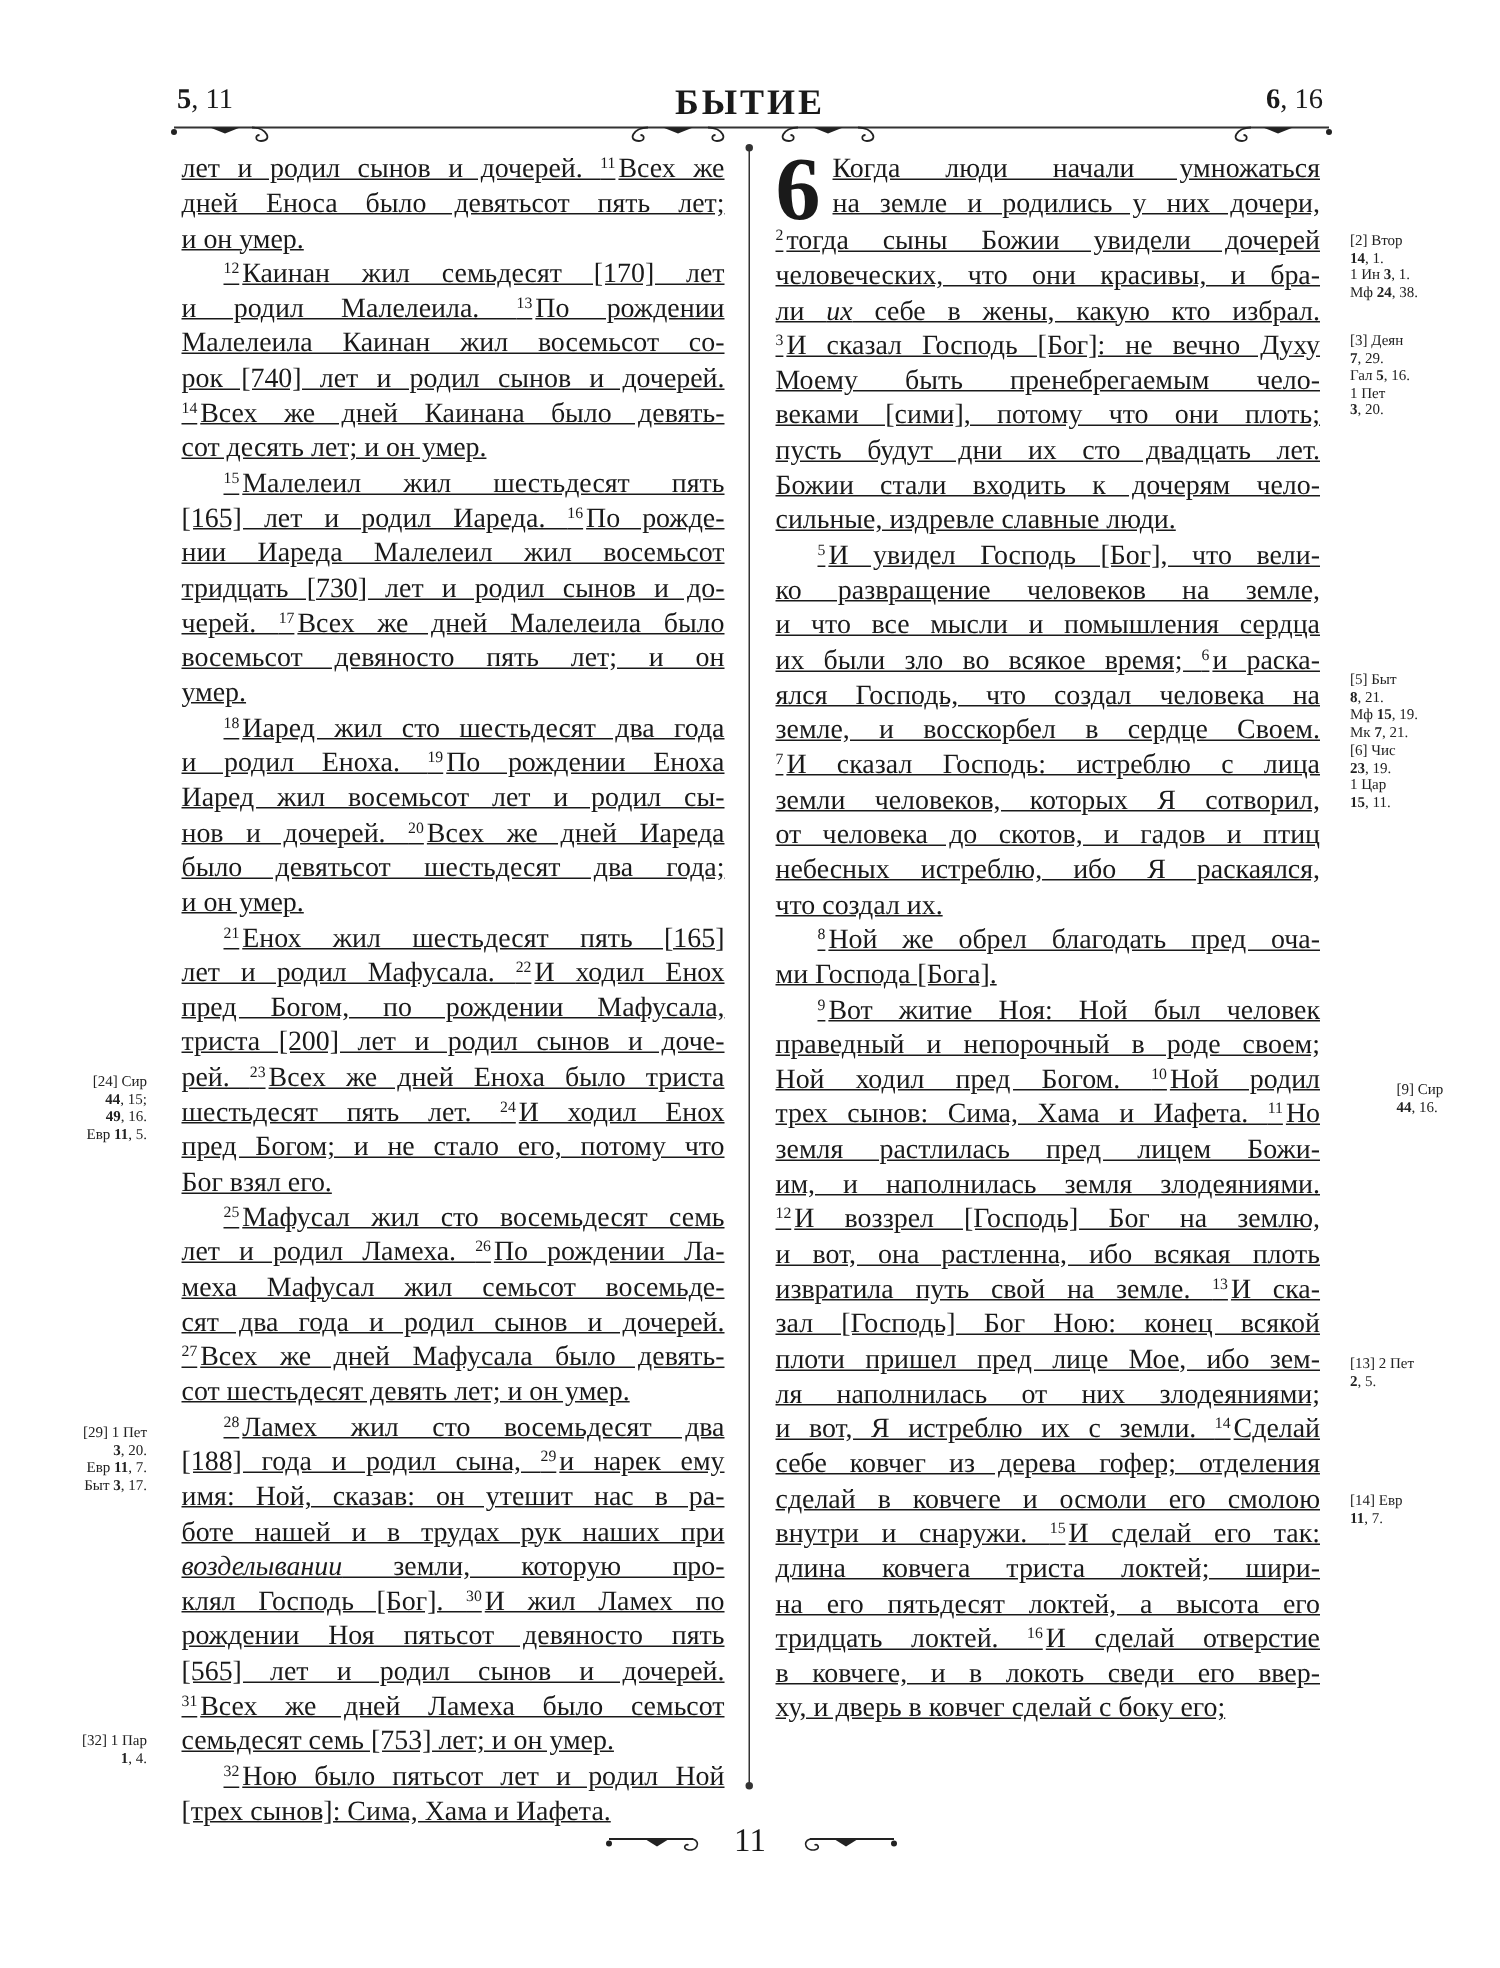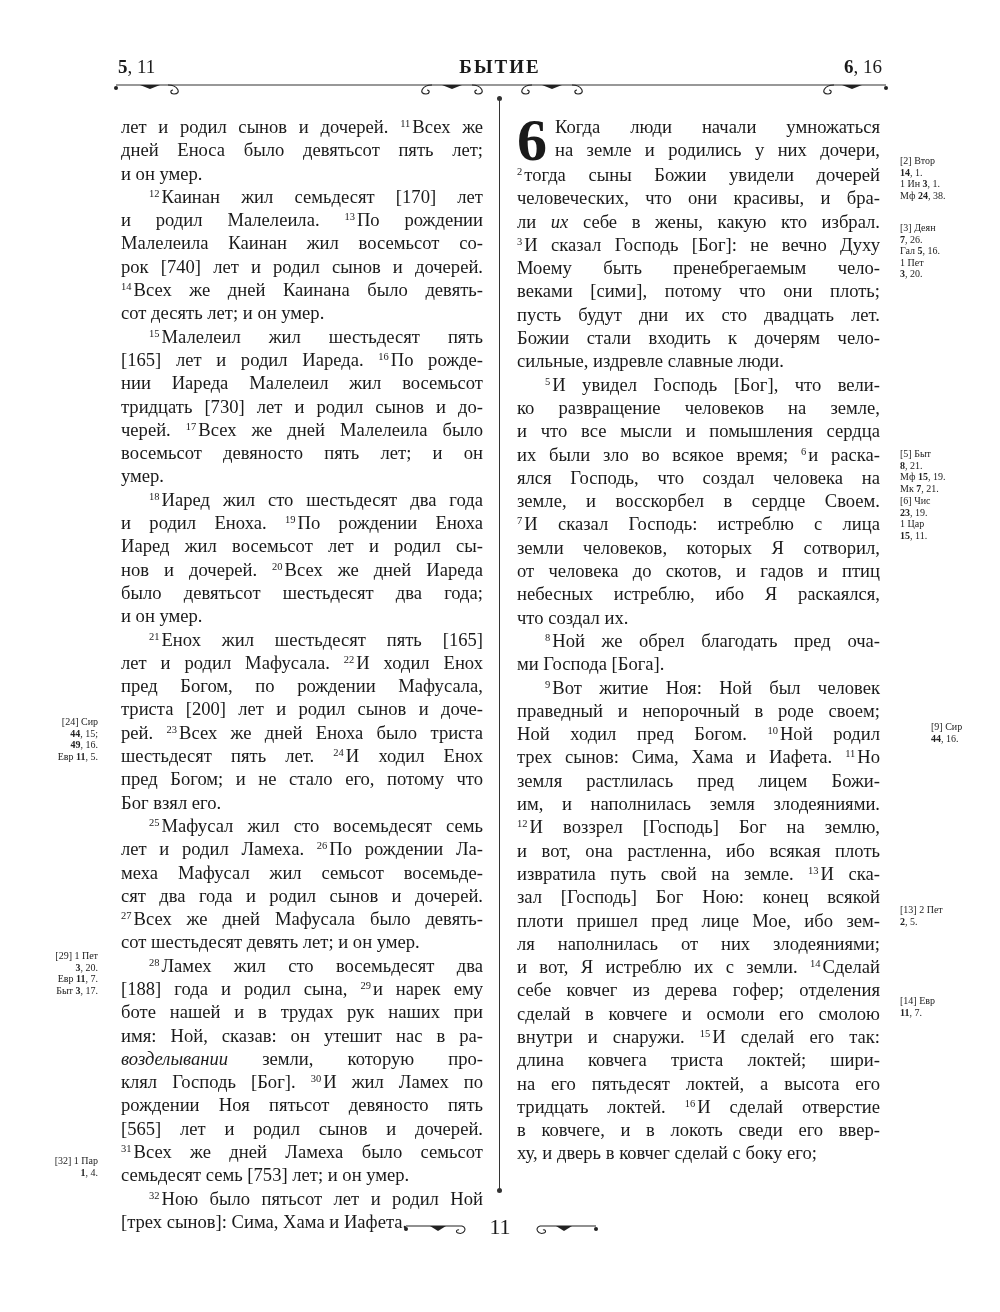--- a/index.html
+++ b/index.html
@@ -2,28 +2,28 @@
 <html><head>
 <meta charset="utf-8">
 <style>
   html, body { margin: 0; padding: 0; background: #ffffff; }
   body { width: 1000px; height: 1312px; position: relative; overflow: hidden;
          font-family: "Liberation Serif", "DejaVu Serif", serif; color: #1a1a1a; }
   .running-head { position: absolute; top: 56px; left: 118px; width: 764px; height: 26px; }
   .rh-left { position: absolute; left: 0; top: 0; font-size: 19px; }
   .rh-right { position: absolute; right: 0; top: 0; font-size: 19px; }
   .rh-title { position: absolute; left: 0; right: 0; top: 0; text-align: center;
-              font-size: 19px; font-weight: bold; letter-spacing: 2px; }
+              font-size: 24px; font-weight: bold; letter-spacing: 2px; }
   .b { font-weight: bold; }
   .head-rule { position: absolute; top: 82px; left: 112px; width: 778px; height: 20px; }
   .col-divider { position: absolute; left: 499px; top: 100px; width: 1px; height: 1090px; background: #333; }
   .col-divider-dot { position: absolute; left: 497px; top: 96px; width: 5px; height: 5px; border-radius: 50%; background:#333;}
   .col-divider-dot.bottom { top: 1188px; }
-  .column { position: absolute; top: 115px; width: 362px; font-size: 18.6px;
-            line-height: 23.3px; text-align: justify; hyphens: manual; }
+  .column { position: absolute; top: 101px; width: 362px; font-size: 18.6px;
+            line-height: 23.3px; text-align: justify; hyphens: manual; text-decoration: underline; }
   .col-left { left: 121px; }
   .col-right { left: 517px; width: 363px; }
   .vn { font-size: 10.5px; vertical-align: 6px; line-height: 0; margin-right: 2px; }
   .line { display: block; text-align: justify; text-align-last: justify; white-space: nowrap; }
   .line.last { text-align-last: left; }
   .line.ind { padding-left: 28px; }
   .chap-num { float: left; font-size: 60px; line-height: 46px; font-weight: bold; margin: 2px 8px 0 0; height: 46px; }
   .xref { position: absolute; font-size: 10px; line-height: 11.5px; color: #222; }
   .xref.left { right: 902px; text-align: right; }
   .xref.right { left: 900px; text-align: left; }
@@ -97,22 +97,22 @@
     <span class="line"><span>пред Богом; и не стало его, потому что</span></span>
     <span class="line last"><span>Бог взял его.</span></span>
     <span class="line ind"><sup class="vn">25</sup><span>Мафусал жил сто восемьдесят семь</span></span>
     <span class="line"><span>лет и родил Ламеха. </span><sup class="vn">26</sup><span>По рождении Ла-</span></span>
     <span class="line"><span>меха Мафусал жил семьсот восемьде-</span></span>
     <span class="line"><span>сят два года и родил сынов и дочерей.</span></span>
     <span class="line"><sup class="vn">27</sup><span>Всех же дней Мафусала было девять-</span></span>
     <span class="line last"><span>сот шестьдесят девять лет; и он умер.</span></span>
     <span class="line ind"><sup class="vn">28</sup><span>Ламех жил сто восемьдесят два</span></span>
     <span class="line"><span>[188] года и родил сына, </span><sup class="vn">29</sup><span>и нарек ему</span></span>
+    <span class="line"><span>имя: Ной, сказав: он утешит нас в ра-</span></span>
     <span class="line"><span>боте нашей и в трудах рук наших при</span></span>
-    <span class="line"><span>имя: Ной, сказав: он утешит нас в ра-</span></span>
     <span class="line"><i>возделывании</i><span> земли, которую про-</span></span>
     <span class="line"><span>клял Господь [Бог]. </span><sup class="vn">30</sup><span>И жил Ламех по</span></span>
     <span class="line"><span>рождении Ноя пятьсот девяносто пять</span></span>
     <span class="line"><span>[565] лет и родил сынов и дочерей.</span></span>
     <span class="line"><sup class="vn">31</sup><span>Всех же дней Ламеха было семьсот</span></span>
     <span class="line last"><span>семьдесят семь [753] лет; и он умер.</span></span>
     <span class="line ind"><sup class="vn">32</sup><span>Ною было пятьсот лет и родил Ной</span></span>
     <span class="line last"><span>[трех сынов]: Сима, Хама и Иафета.</span></span>
   </div>
 
@@ -189,21 +189,21 @@
       <div><span class="b">1</span><span>, 4.</span></div>
     </div>
     <div class="xref right" style="top: 155px;">
       <div><span>[2] Втор</span></div>
       <div><span class="b">14</span><span>, 1.</span></div>
       <div><span>1 Ин </span><span class="b">3</span><span>, 1.</span></div>
       <div><span>Мф </span><span class="b">24</span><span>, 38.</span></div>
     </div>
     <div class="xref right" style="top: 222px;">
       <div><span>[3] Деян</span></div>
-      <div><span class="b">7</span><span>, 26.</span></div>
+      <div><span class="b">7</span><span>, 29.</span></div>
       <div><span>Гал </span><span class="b">5</span><span>, 16.</span></div>
       <div><span>1 Пет</span></div>
       <div><span class="b">3</span><span>, 20.</span></div>
     </div>
     <div class="xref right" style="top: 448px;">
       <div><span>[5] Быт</span></div>
       <div><span class="b">8</span><span>, 21.</span></div>
       <div><span>Мф </span><span class="b">15</span><span>, 19.</span></div>
       <div><span>Мк </span><span class="b">7</span><span>, 21.</span></div>
     </div>

